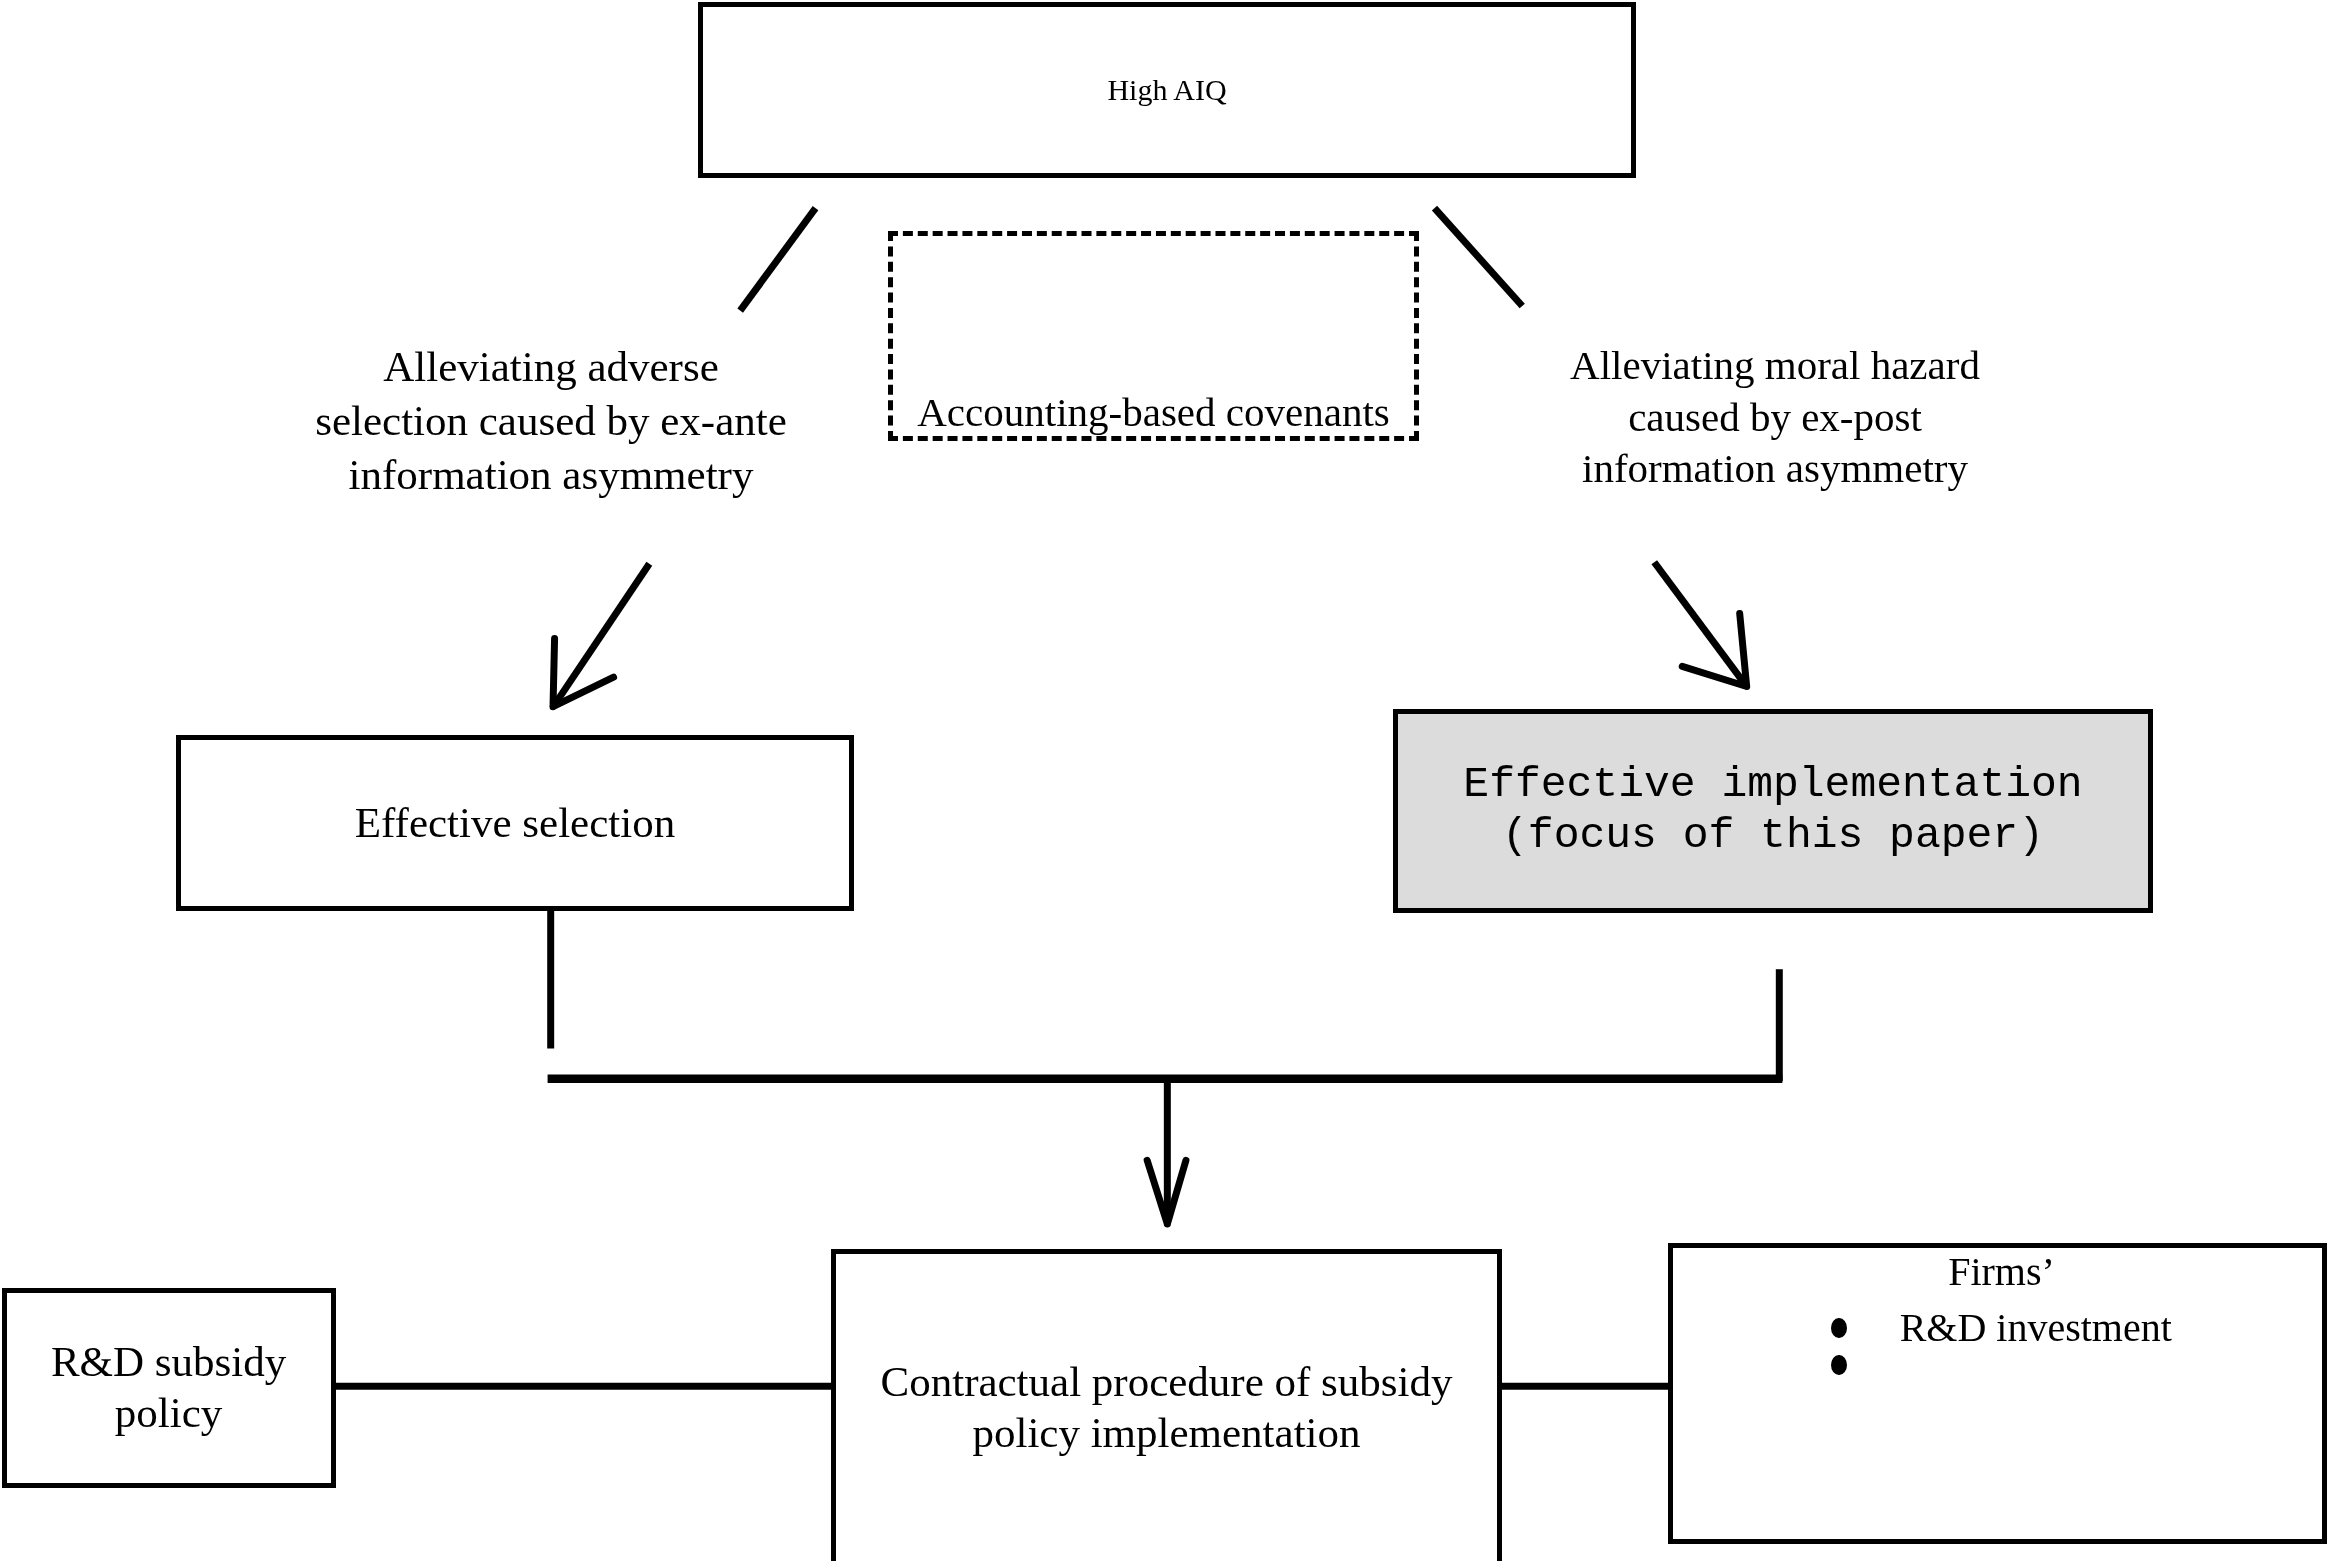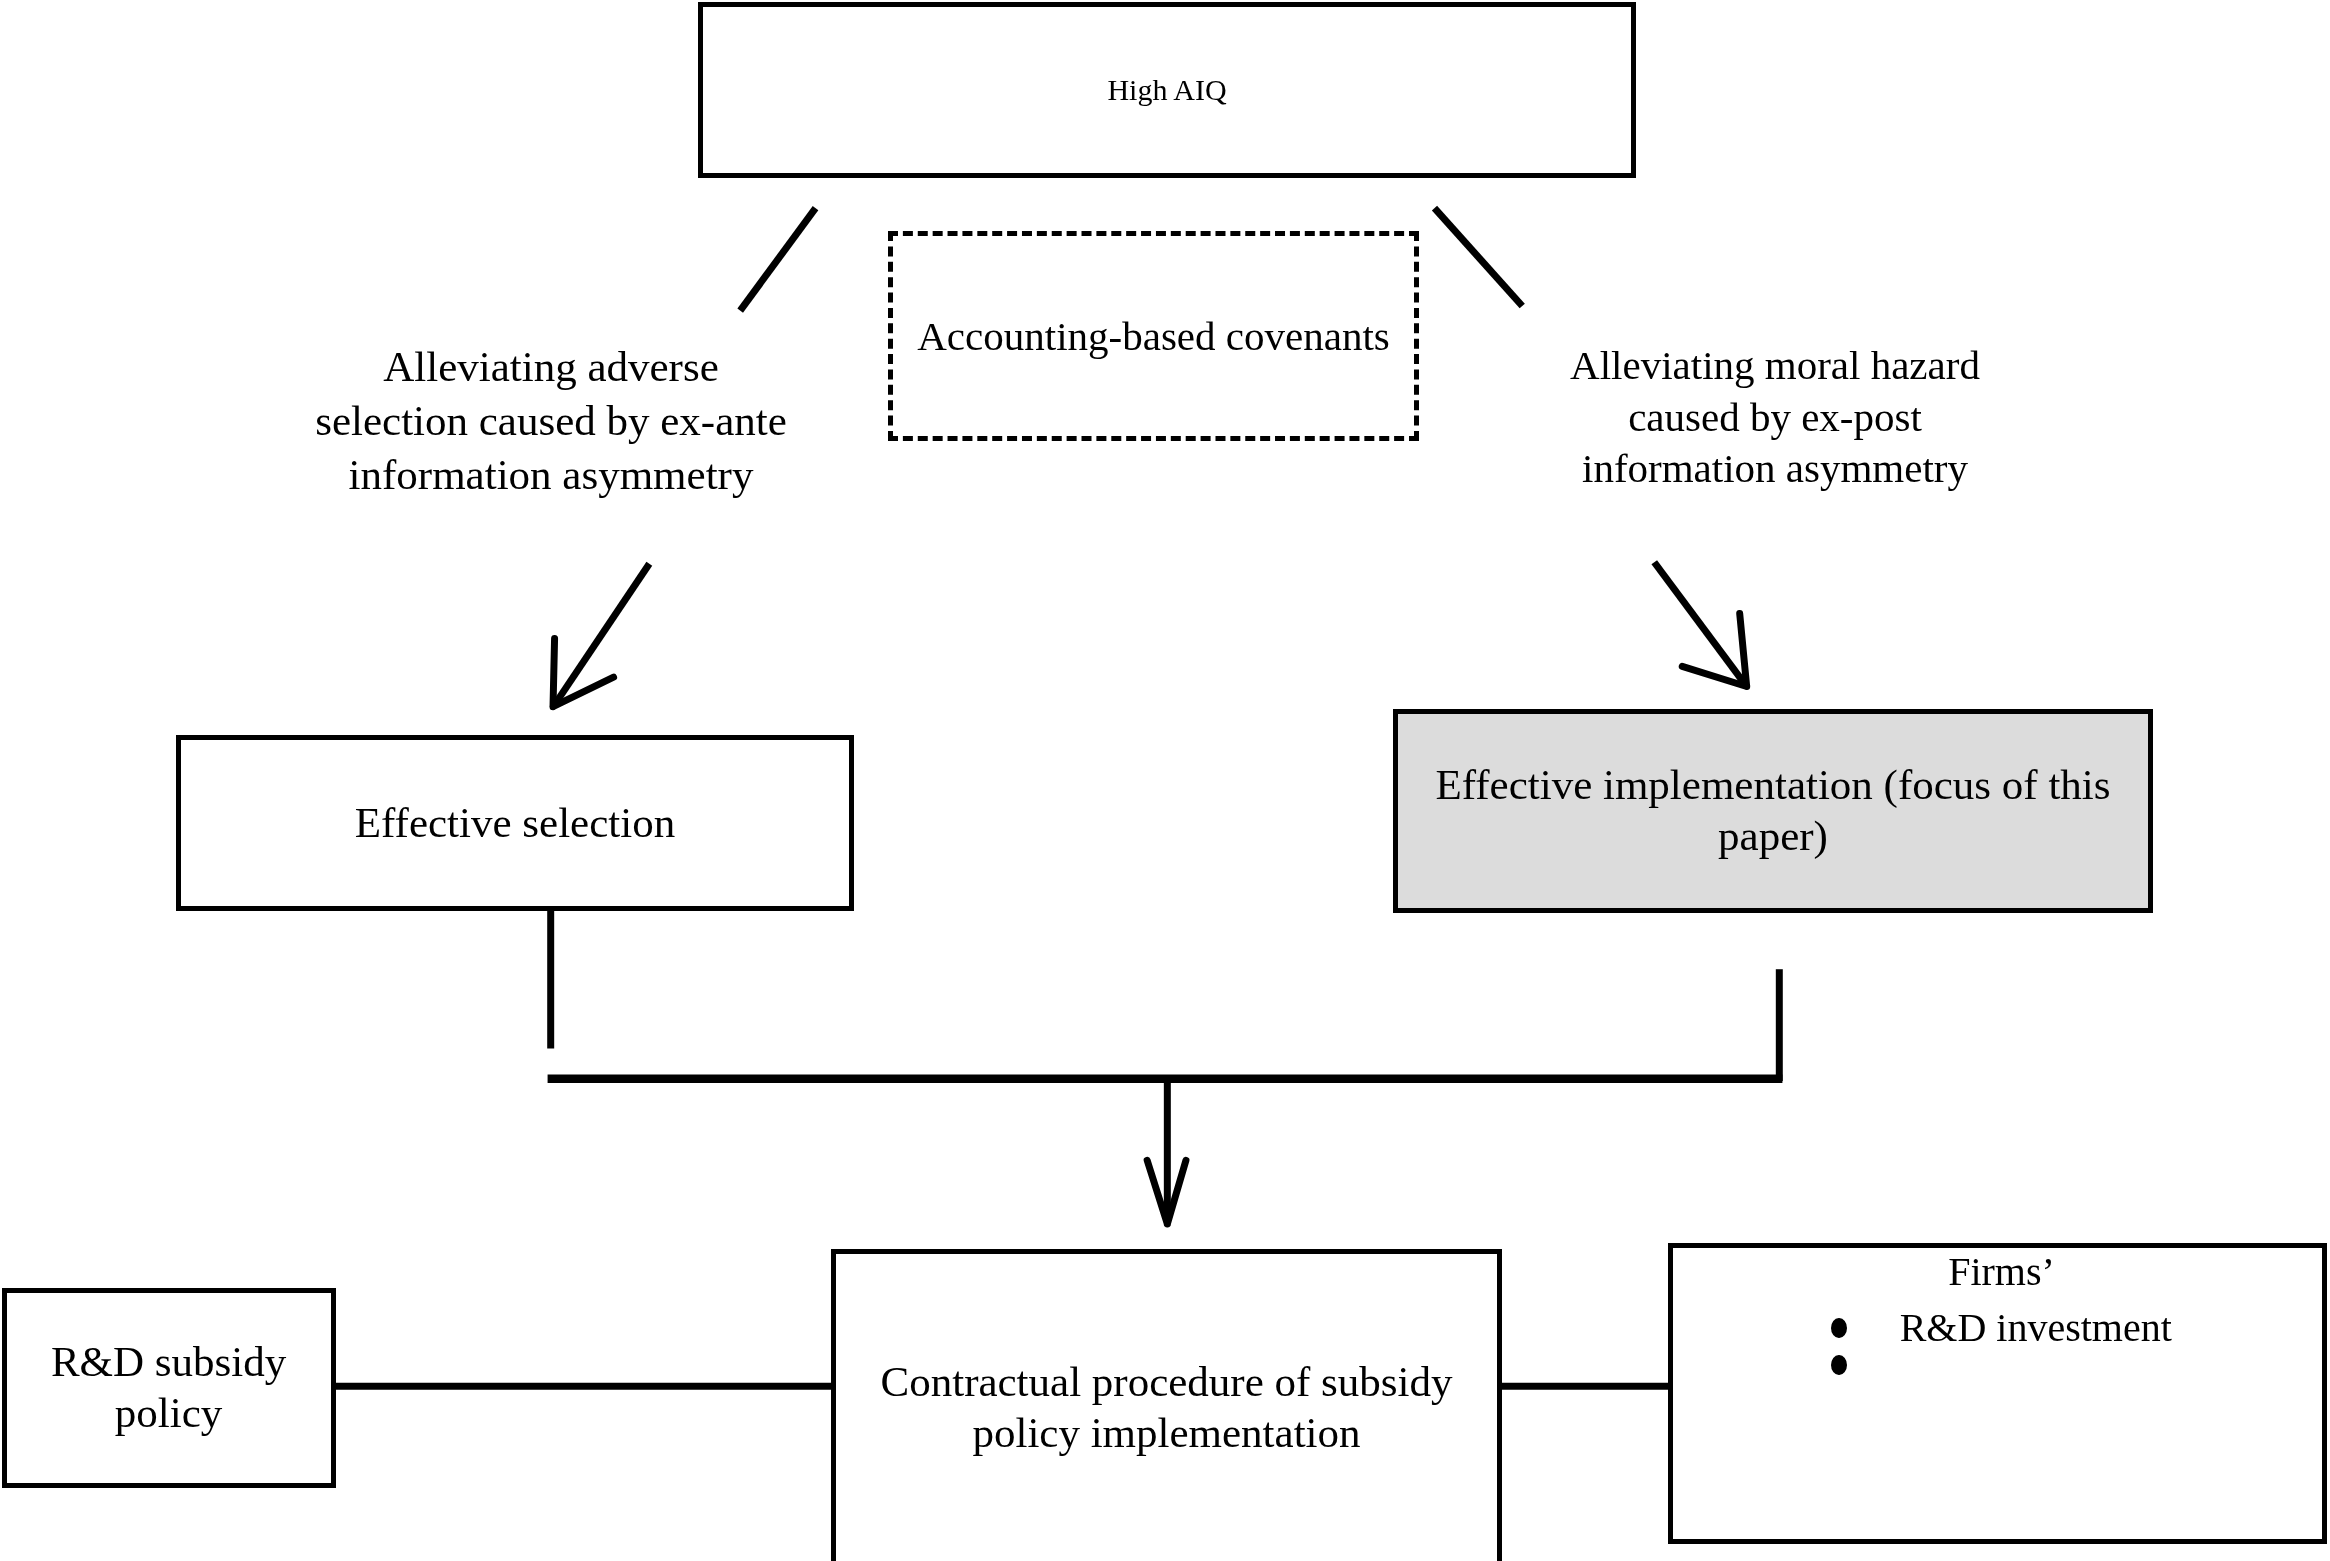--- a/index.html
+++ b/index.html
@@ -23,20 +23,21 @@
     align-items: center;
     justify-content: center;
     text-align: center;
     line-height: 1.18;
     background: #ffffff;
   }
   .node.solid { border: 5.4px solid #000000; }
   .node.dashed {
     border: 5.4px dashed #000000;
     background: transparent;
+    align-items: flex-end;
   }
   .node.shaded { background: #dcdcdc; }
   .label-text {
     position: absolute;
     text-align: center;
     line-height: 1.26;
     white-space: pre-line;
   }
   .svg-layer {
     position: absolute;
@@ -129,21 +130,21 @@
 information asymmetry</div>
 
   <div class="label-text" style="left:1468px; top:340px; width:614px; font-size:41px;">Alleviating moral hazard
 caused by ex-post
 information asymmetry</div>
 
   <div class="node solid" style="left:176px; top:735px; width:678px; height:176px; font-size:43px;">
     <span>Effective selection</span>
   </div>
 
-  <div class="node solid shaded" style="left:1393px; top:709px; width:760px; height:204px; font-size:43px;">
+  <div class="node solid shaded" style="left:1393px; top:709px; width:760px; height:204px; font-size:43px;font-family:Liberation Mono, monospace;">
     <span>Effective implementation
 (focus of this paper)</span>
   </div>
 
   <div class="node solid" style="left:1.6px; top:1288px; width:334px; height:200px; font-size:43px;">
     <span>R&amp;D subsidy policy</span>
   </div>
 
   <div class="node solid" style="left:831px; top:1249px; width:671px; height:318px; font-size:43px;">
     <span>Contractual procedure of

